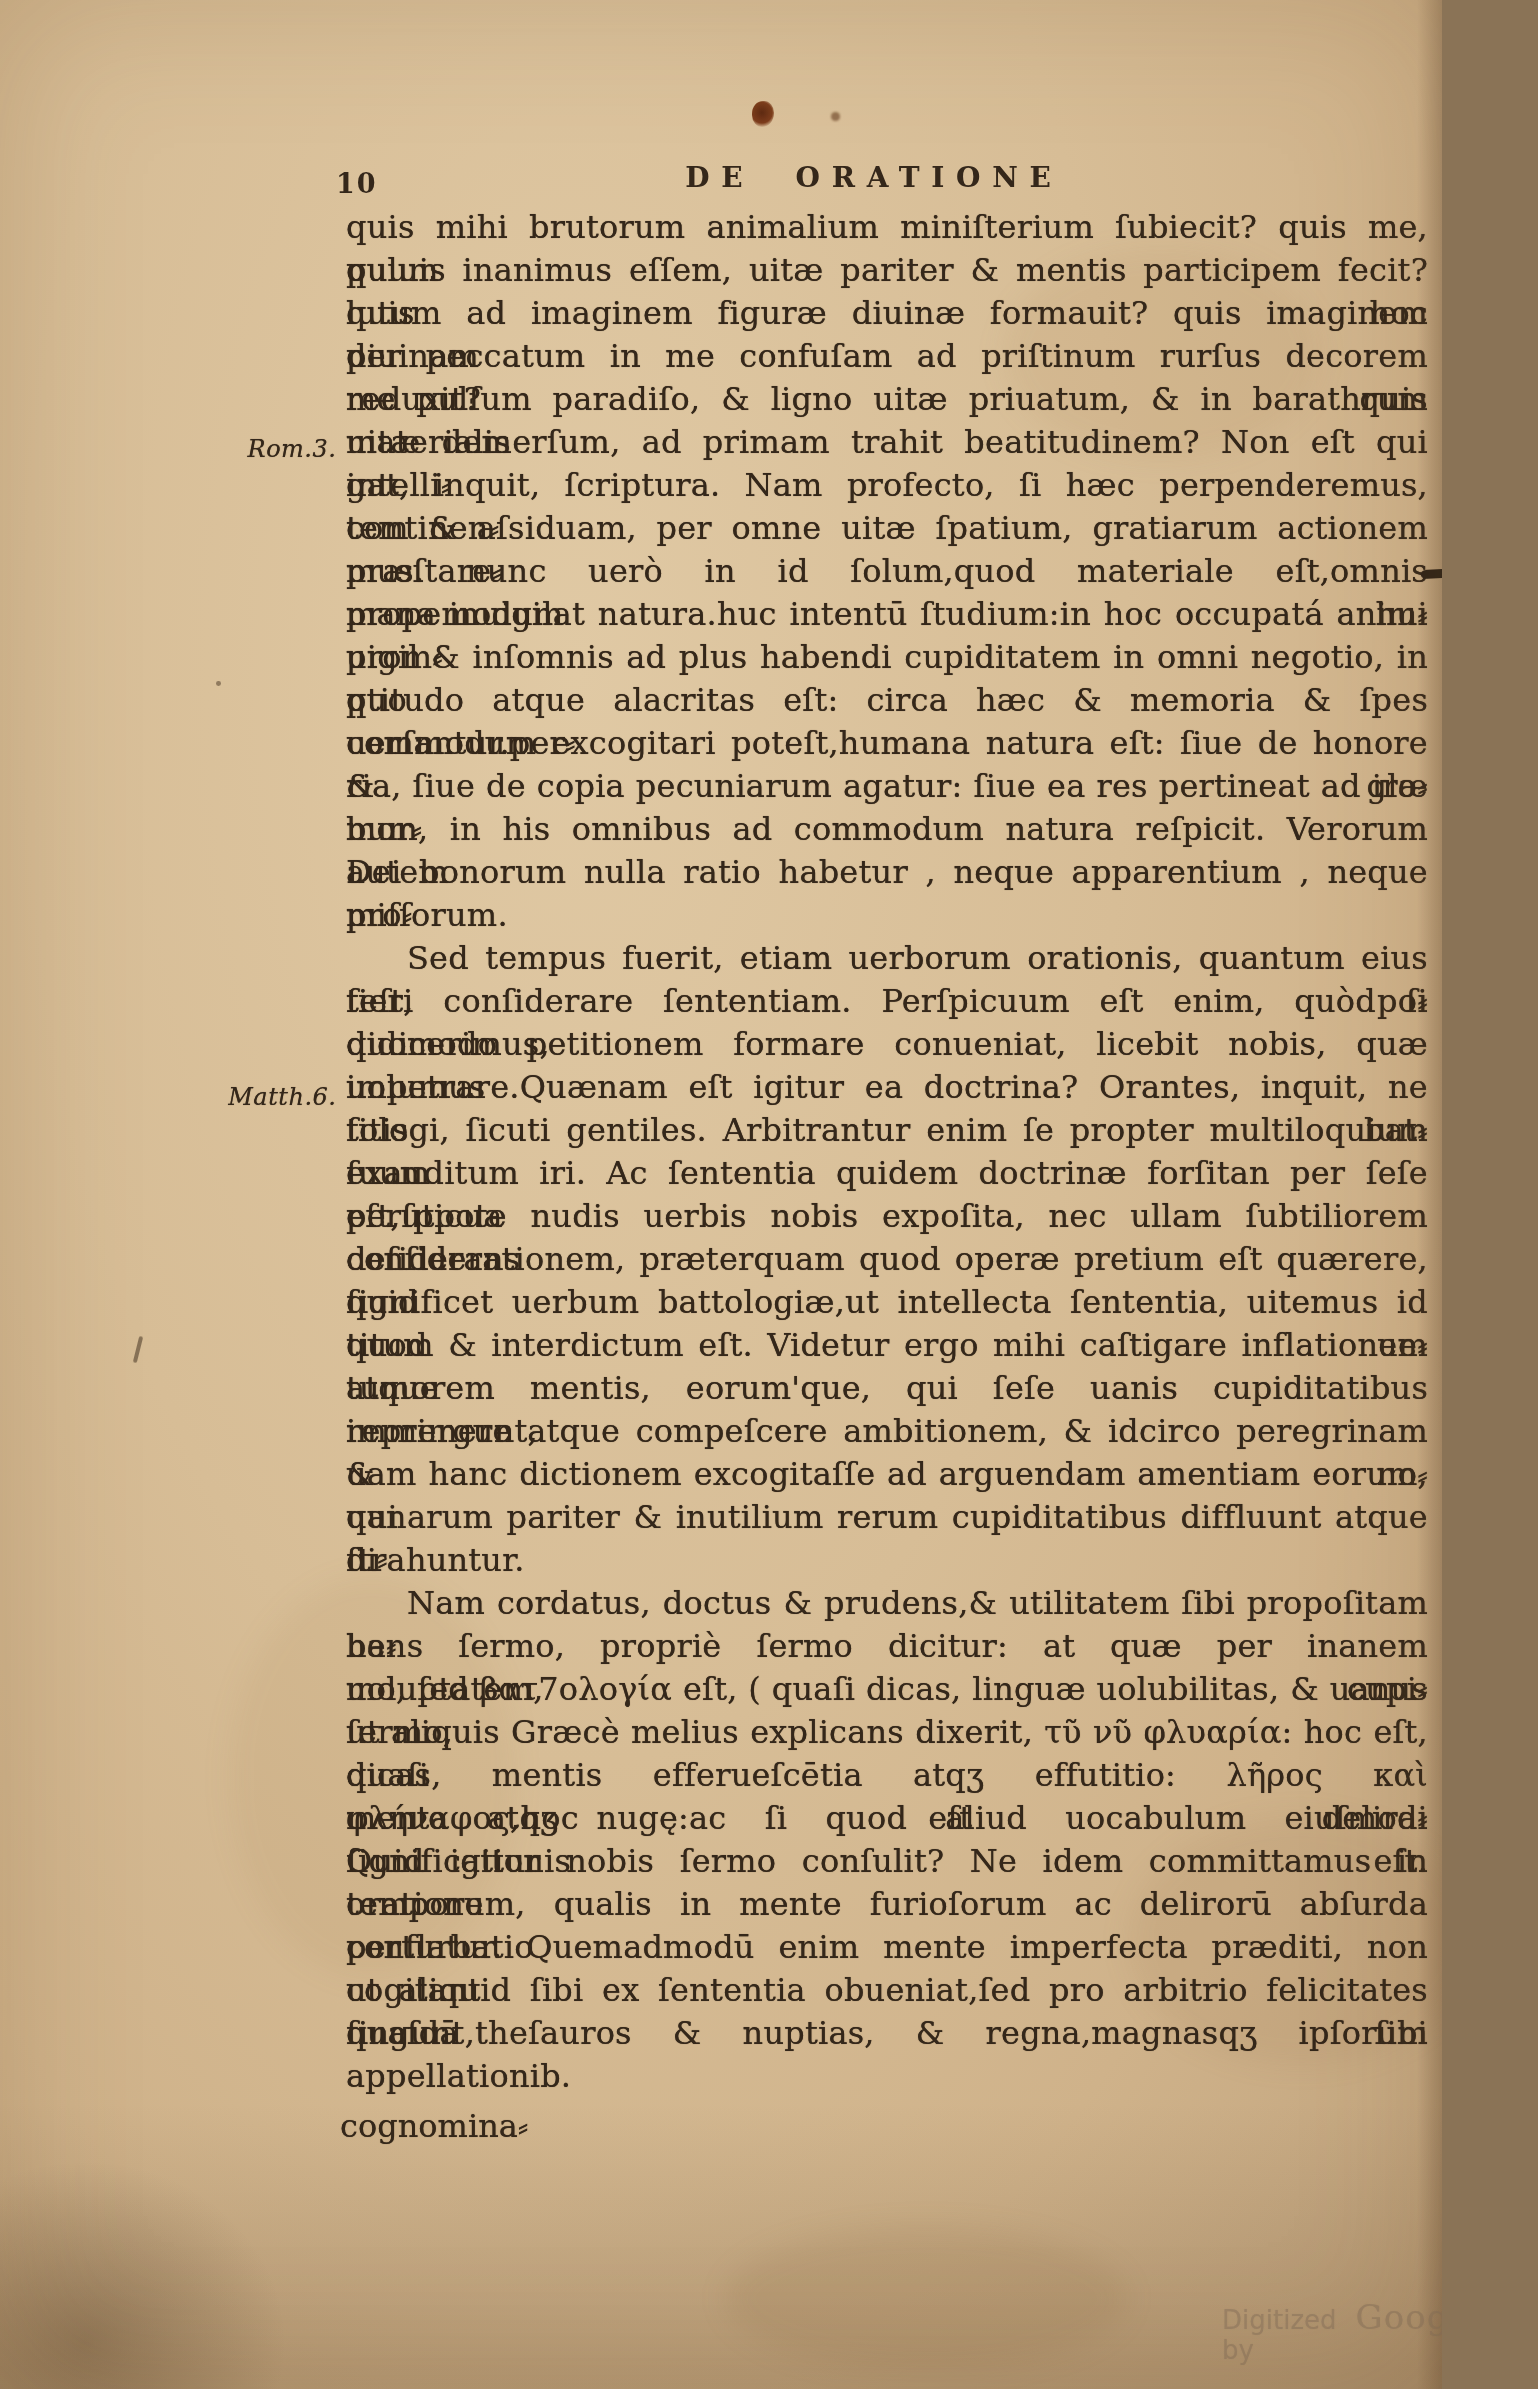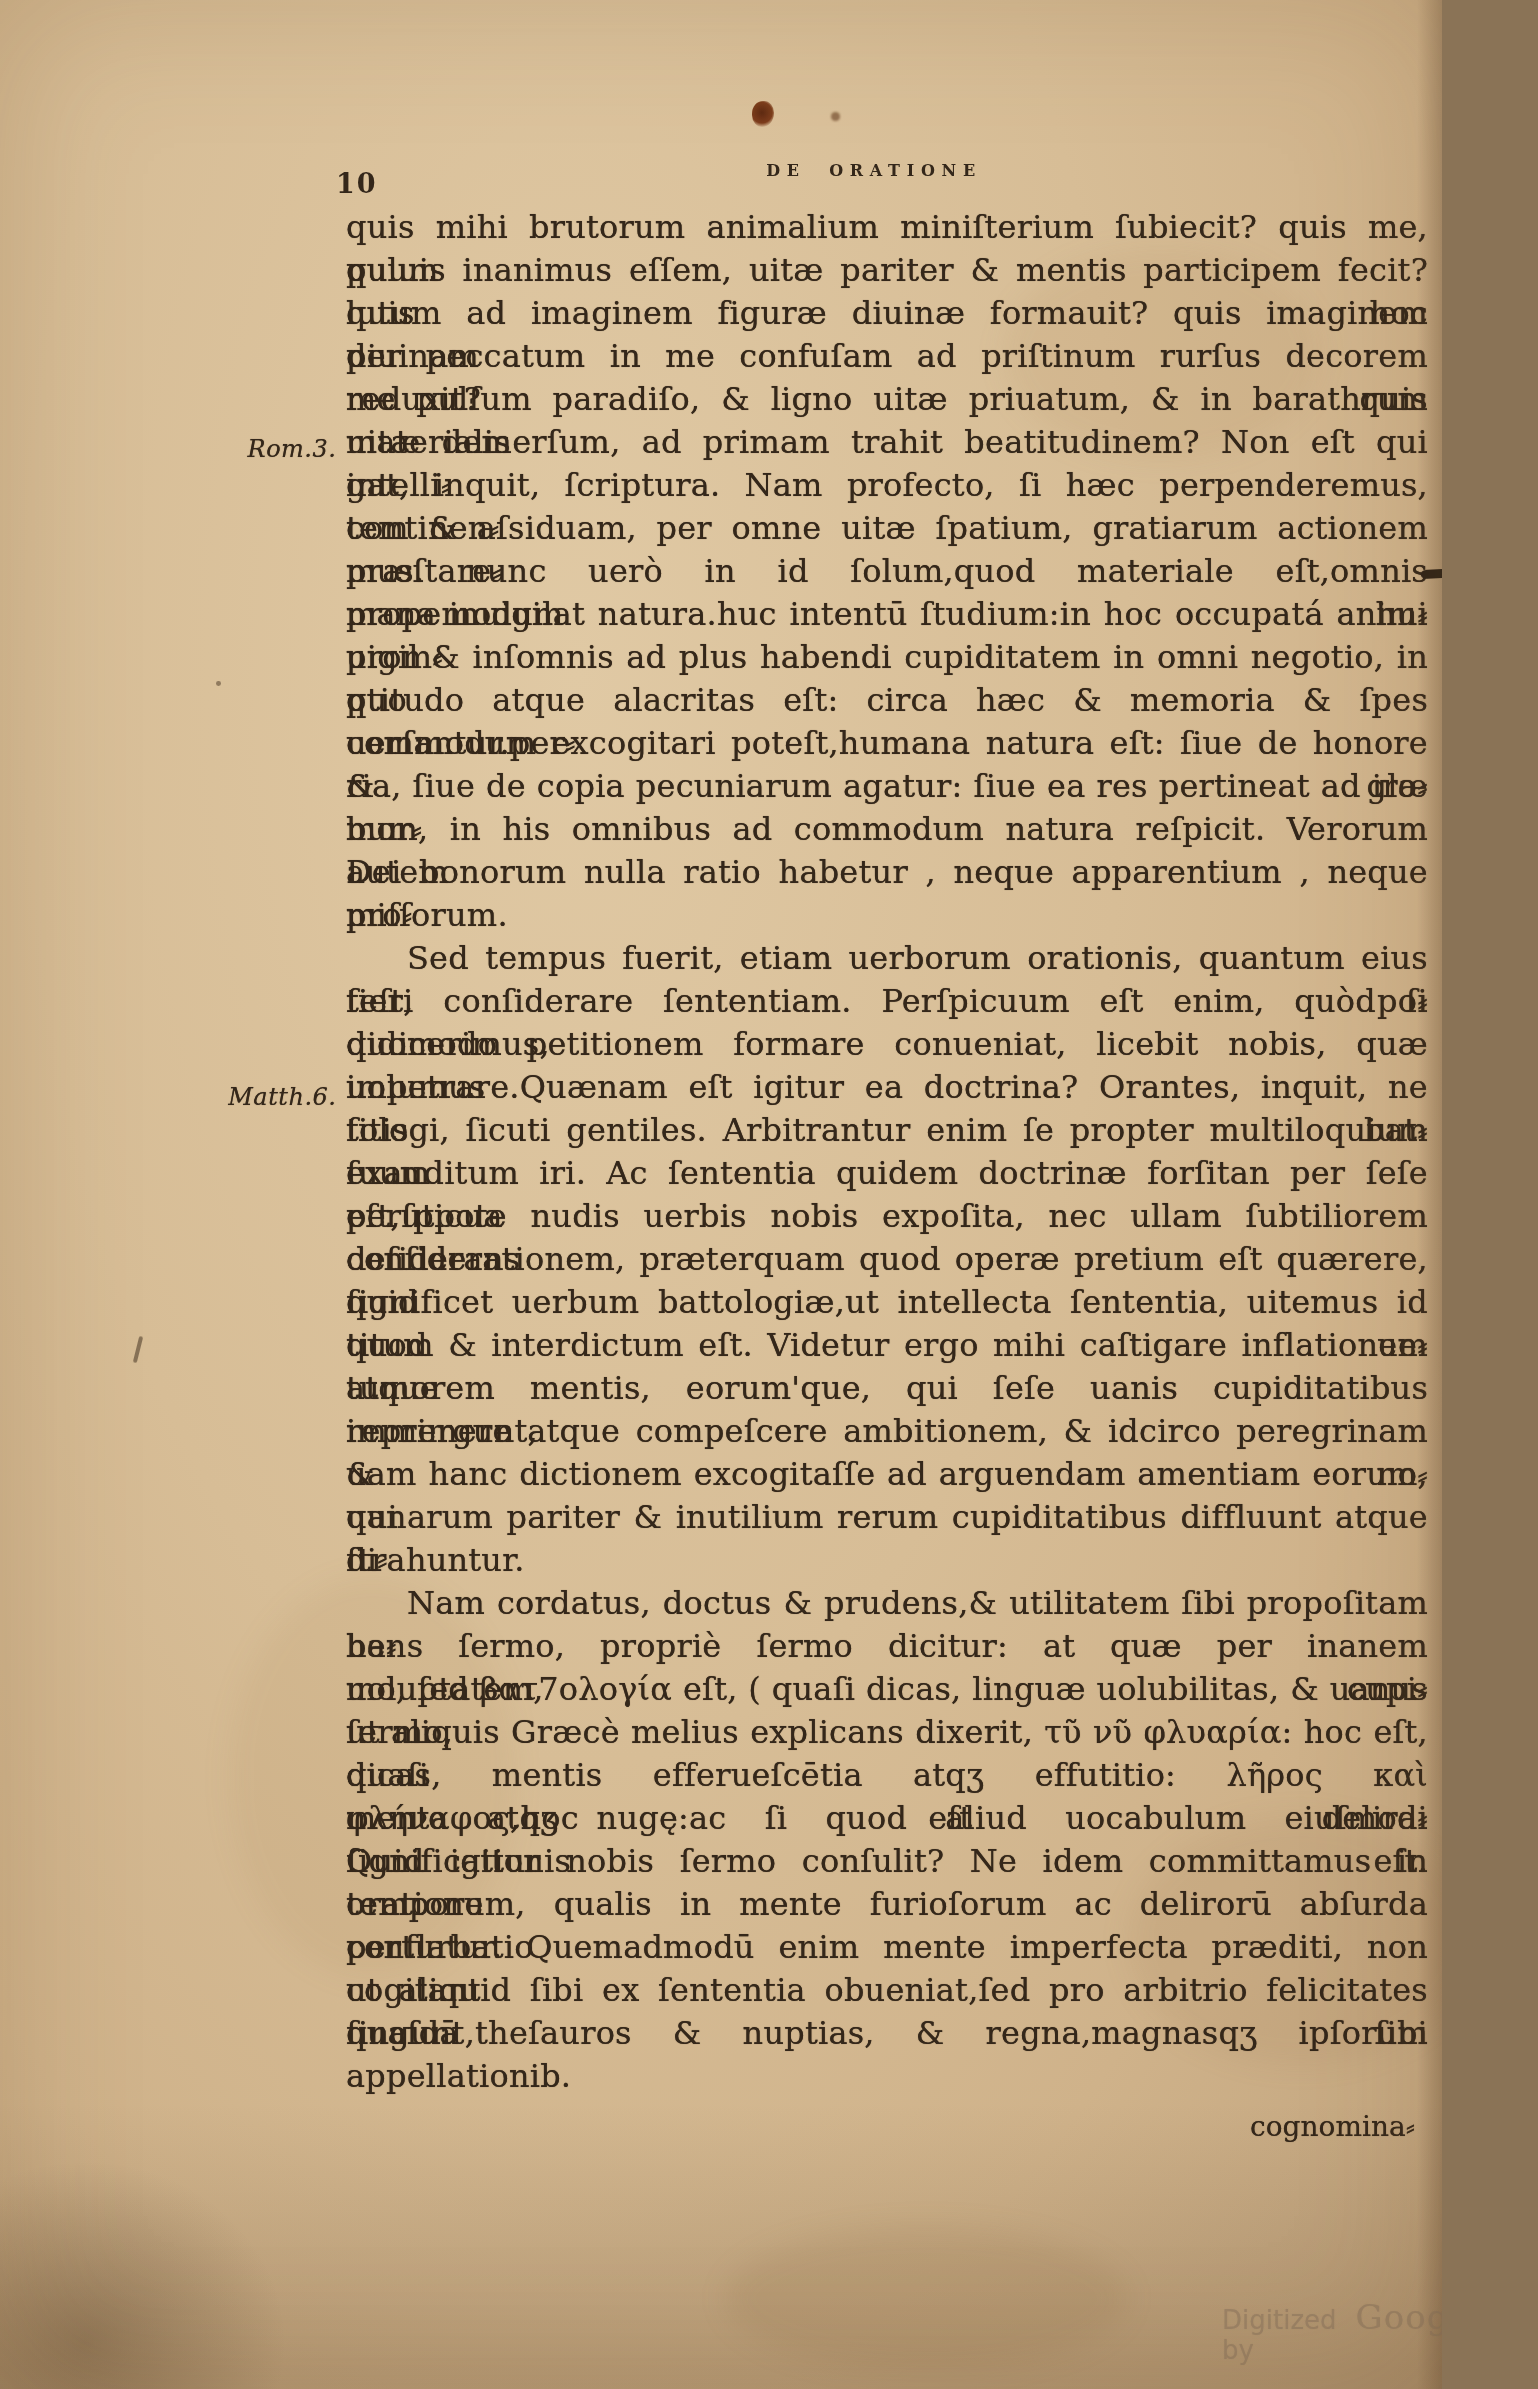--- a/index.html
+++ b/index.html
@@ -30,32 +30,32 @@
     background:rgba(100,70,40,.45);filter:blur(0.8px);}
   .pen-dash{position:absolute;left:1421px;top:568px;width:80px;height:8.6px;border-radius:5.7px/3.8px;
     background:#2e2216;transform:rotate(-3deg);filter:blur(0.4px);}
   .slash-mark{position:absolute;left:136px;top:1336px;width:3.8px;height:27px;border-radius:1.9px;
     background:rgba(70,52,34,.55);transform:rotate(14deg);filter:blur(0.5px);}
   .margin-dot{position:absolute;left:216px;top:681px;width:4.8px;height:4.8px;border-radius:50%;
     background:rgba(70,52,34,.5);filter:blur(0.5px);}
 
   .page-num{position:absolute;left:336px;top:168px;font-size:27px;font-weight:bold;letter-spacing:1.9px;}
   .running-head{position:absolute;left:333px;top:161px;width:1082px;text-align:center;
-    font-size:16px;font-weight:bold;letter-spacing:.42em;word-spacing:.7em;}
+    font-size:28px;font-weight:bold;letter-spacing:.42em;word-spacing:.7em;}
 
   .text-block{position:absolute;left:346px;top:206px;width:1082px;
     font-size:32px;line-height:43px;letter-spacing:0.2px;
     text-shadow:0 0 0.7px rgba(52,39,24,.85);}
   .line{text-align:justify;text-align-last:justify;white-space:normal;height:43px;overflow:visible;}
   .line.end{text-align-last:left;}
   .line.indent{text-indent:61px;}
   .margin-note{position:absolute;right:calc(100% + 9.6px);font-style:italic;font-size:24px;
     white-space:nowrap;letter-spacing:0.5px;}
-  .catchword{position:absolute;left:333px;top:2105px;width:1082px;text-align:right;
-    font-size:28px;line-height:43px;text-shadow:0 0 0.7px rgba(52,39,24,.85);}
+  .catchword{position:absolute;left:340px;top:2105px;width:1082px;text-align:left;
+    font-size:32px;line-height:43px;text-shadow:0 0 0.7px rgba(52,39,24,.85);}
 
   .watermark{position:absolute;left:1222px;top:2297px;display:flex;align-items:baseline;gap:19px;
     opacity:.5;color:#85705a;text-shadow:0 0 1px rgba(133,112,90,.6);}
   .wm-prefix{font-family:"DejaVu Sans",sans-serif;font-size:26px;}
   .wm-logo{font-family:"DejaVu Serif",serif;font-size:34px;letter-spacing:1px;}
 </style>
 </head>
 <body>
 
 <div class="page">

